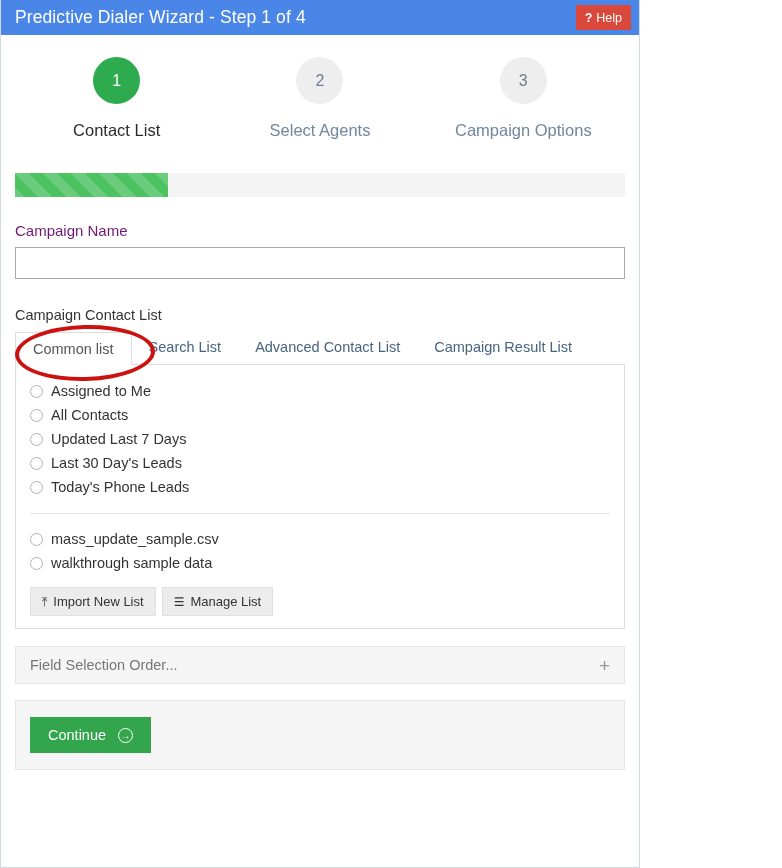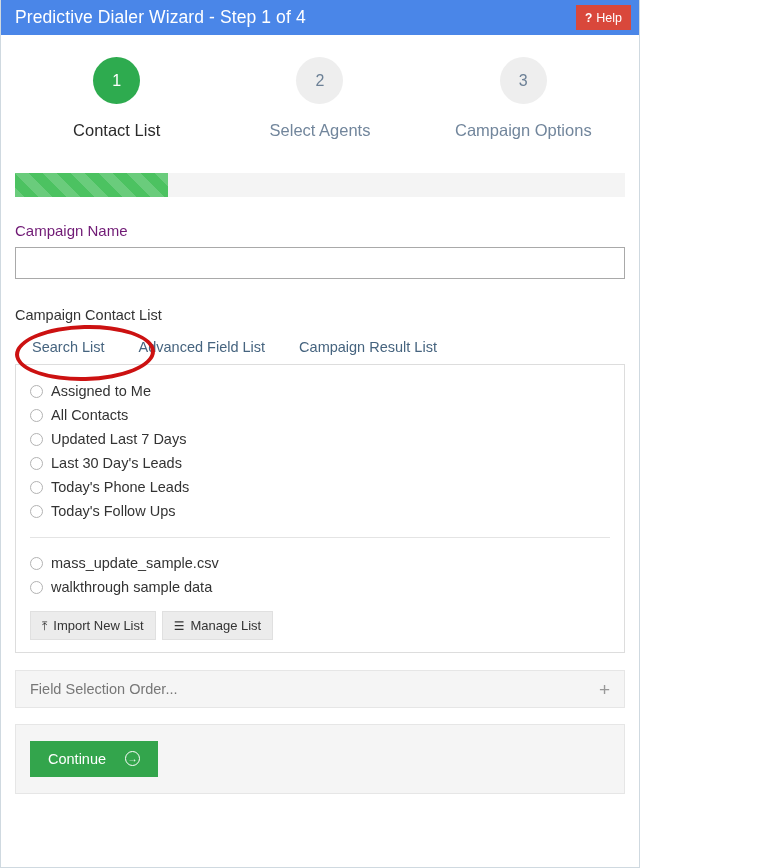--- a/index.html
+++ b/index.html
@@ -225,21 +225,21 @@
     padding: 16px 14px;
     flex: 0 0 auto;
   }
   .btn-continue {
     background: #33a54c;
     color: #ffffff;
     border: none;
     font-size: 14.5px;
     font-family: "Liberation Sans", sans-serif;
     padding: 10px 18px;
-    display: inline-flex; align-items: flex-start; gap: 19px;
+    display: inline-flex; align-items: flex-end; gap: 12px;
     cursor: pointer;
   }
   .arrow-circ {
     width: 15px; height: 15px;
     border: 1.4px solid #ffffff;
     border-radius: 50%;
     display: inline-flex; align-items: center; justify-content: center;
     font-size: 10px; line-height: 1;
   }
 </style>
@@ -277,22 +277,23 @@
       <div class="progress-bar" id="progress-bar" style="width: 25%;"></div>
     </div>
 
     <div class="field-label">Campaign Name</div>
     <input class="text-input" type="text" autofocus="" placeholder="" style="">
 
     <div class="section-label">Campaign Contact List</div>
 
     <div class="tabs-host">
       <div class="tabs">
+        <div class="tab active">Common list</div>
         <div class="tab">Search List</div>
-        <div class="tab">Advanced Field List</div>
+        <div class="tab">Advanced Contact List</div>
         <div class="tab">Campaign Result List</div>
       </div>
       <div class="annot-ellipse"></div>
     </div>
 
     <div class="tab-panel">
 
       <div class="radio-row">
         <span class="radio-dot"></span>
         <span class="radio-label">Assigned to Me</span>
@@ -305,24 +306,20 @@
         <span class="radio-dot"></span>
         <span class="radio-label">Updated Last 7 Days</span>
       </div>
       <div class="radio-row">
         <span class="radio-dot"></span>
         <span class="radio-label">Last 30 Day's Leads</span>
       </div>
       <div class="radio-row">
         <span class="radio-dot"></span>
         <span class="radio-label">Today's Phone Leads</span>
-      </div>
-      <div class="radio-row">
-        <span class="radio-dot"></span>
-        <span class="radio-label">Today's Follow Ups</span>
       </div>
 
       <div class="divider"></div>
 
       <div class="radio-row">
         <span class="radio-dot"></span>
         <span class="radio-label">mass_update_sample.csv</span>
       </div>
       <div class="radio-row">
         <span class="radio-dot"></span>

